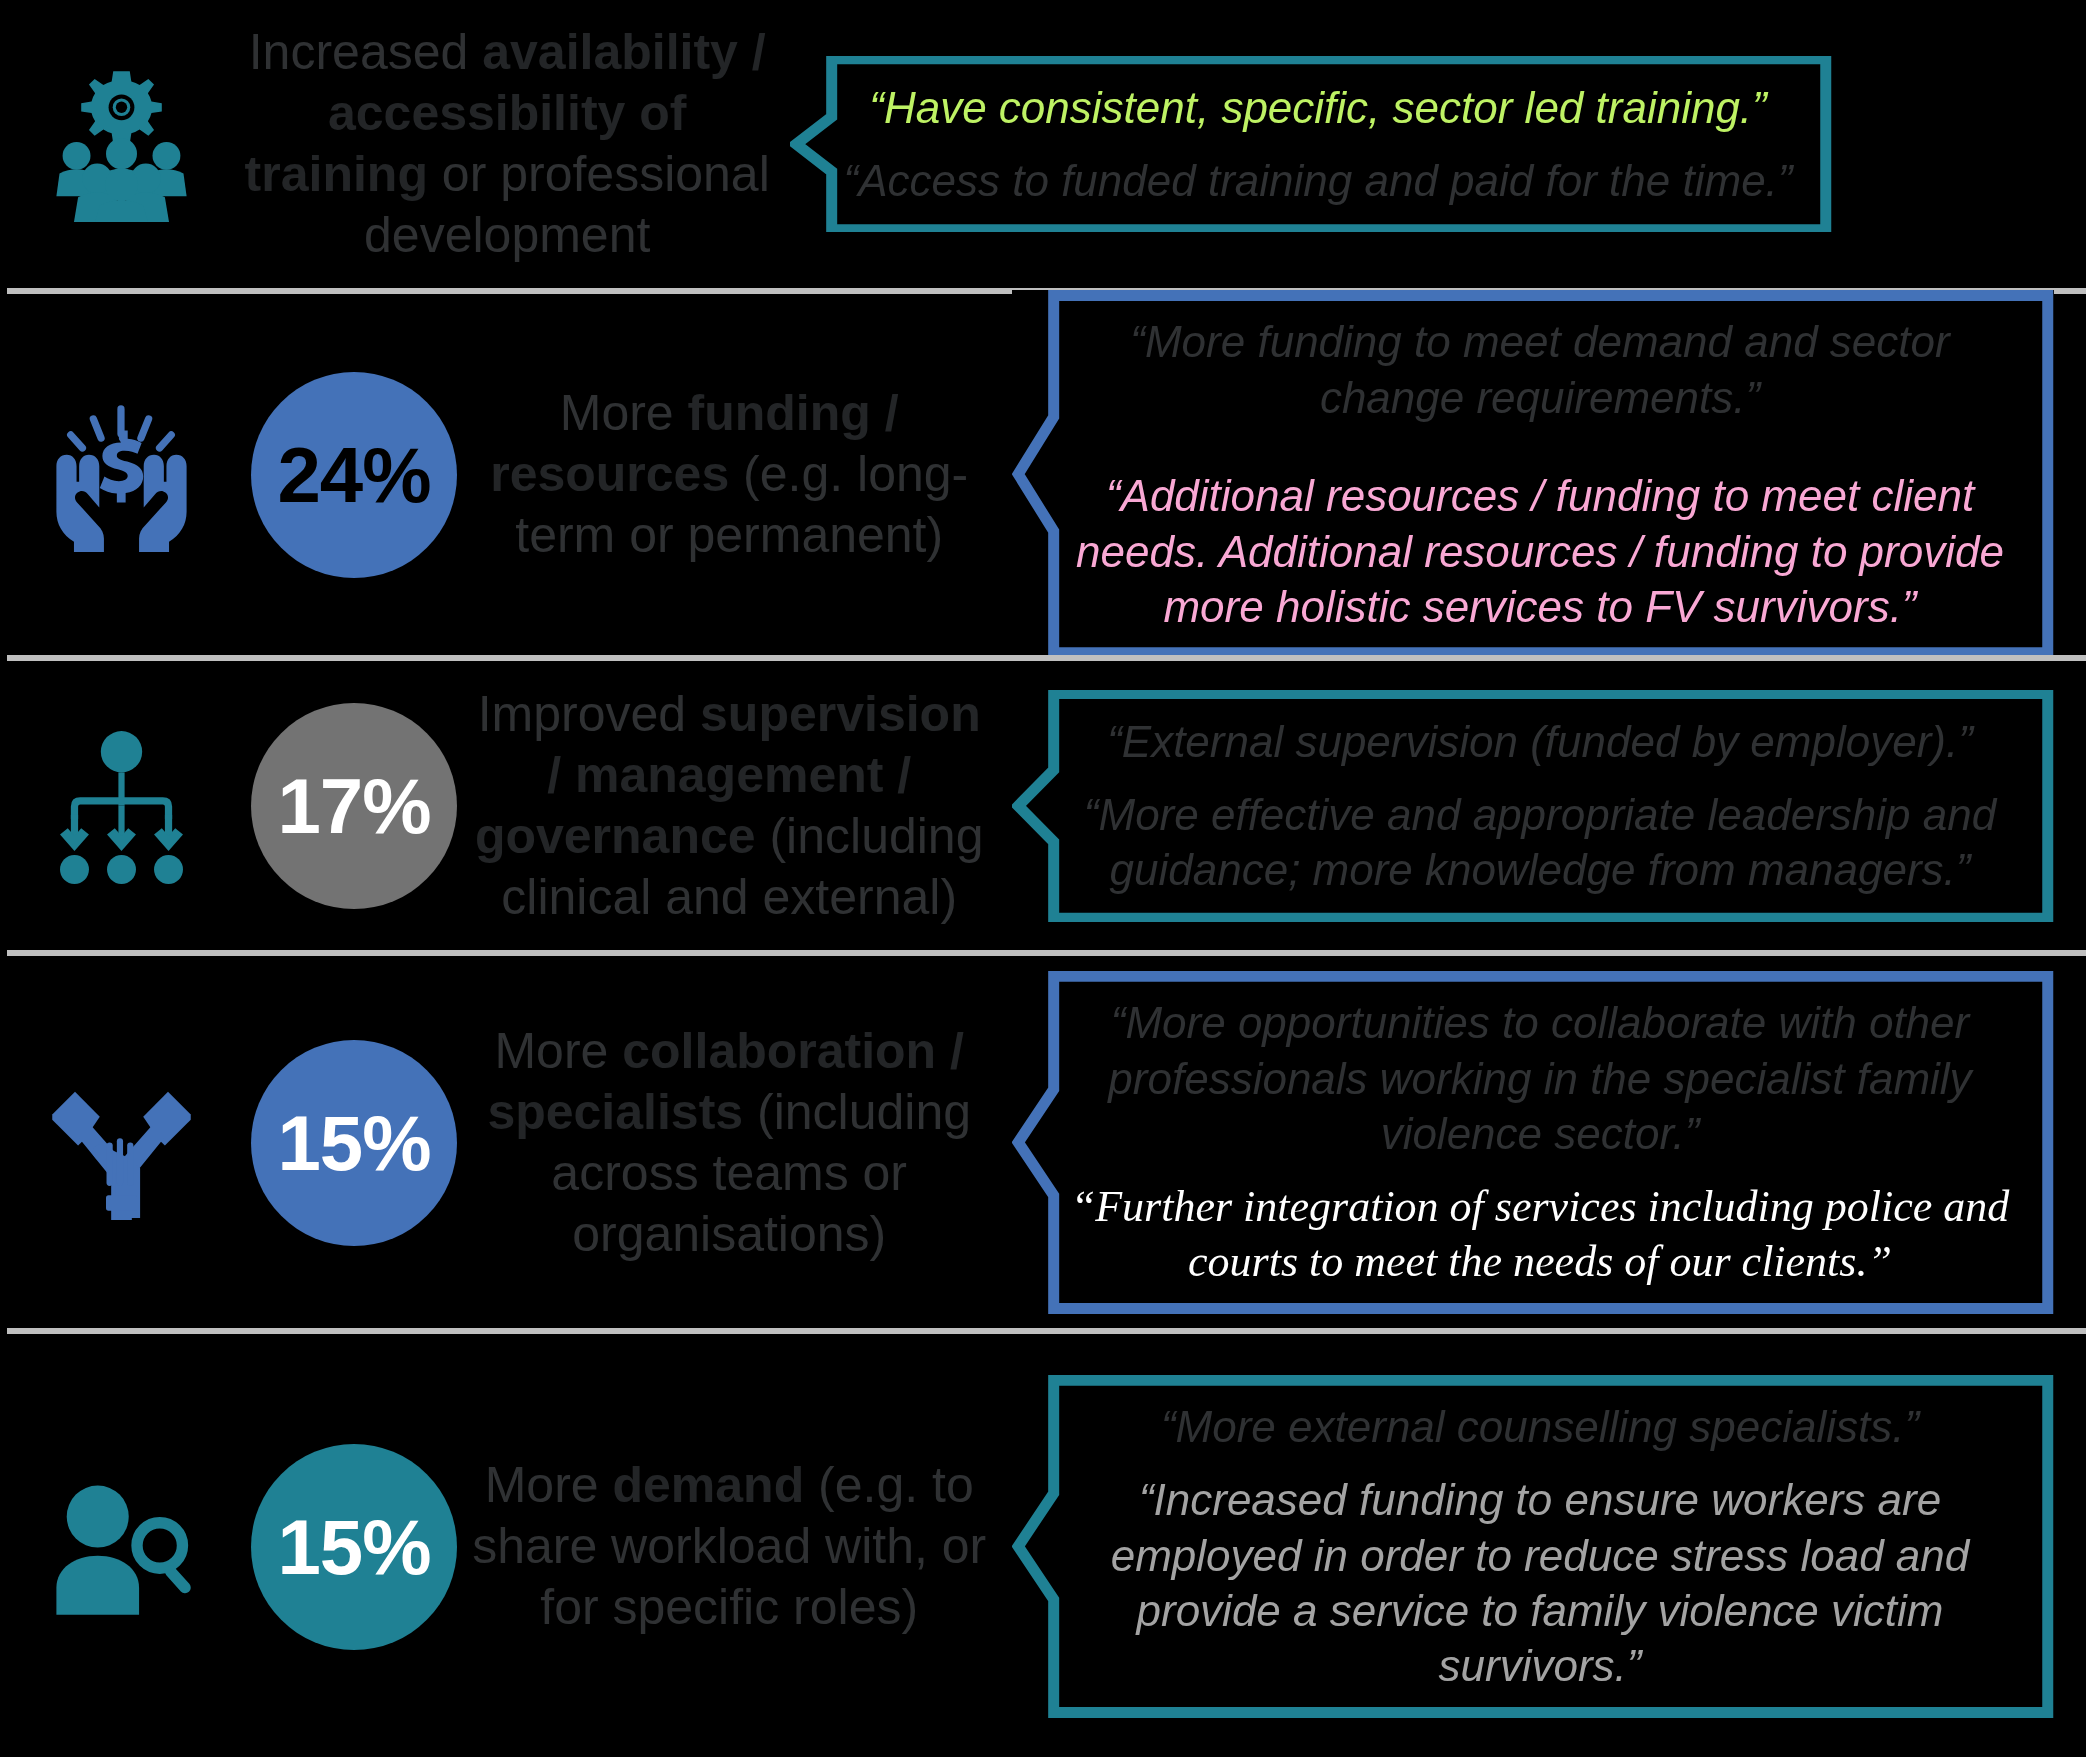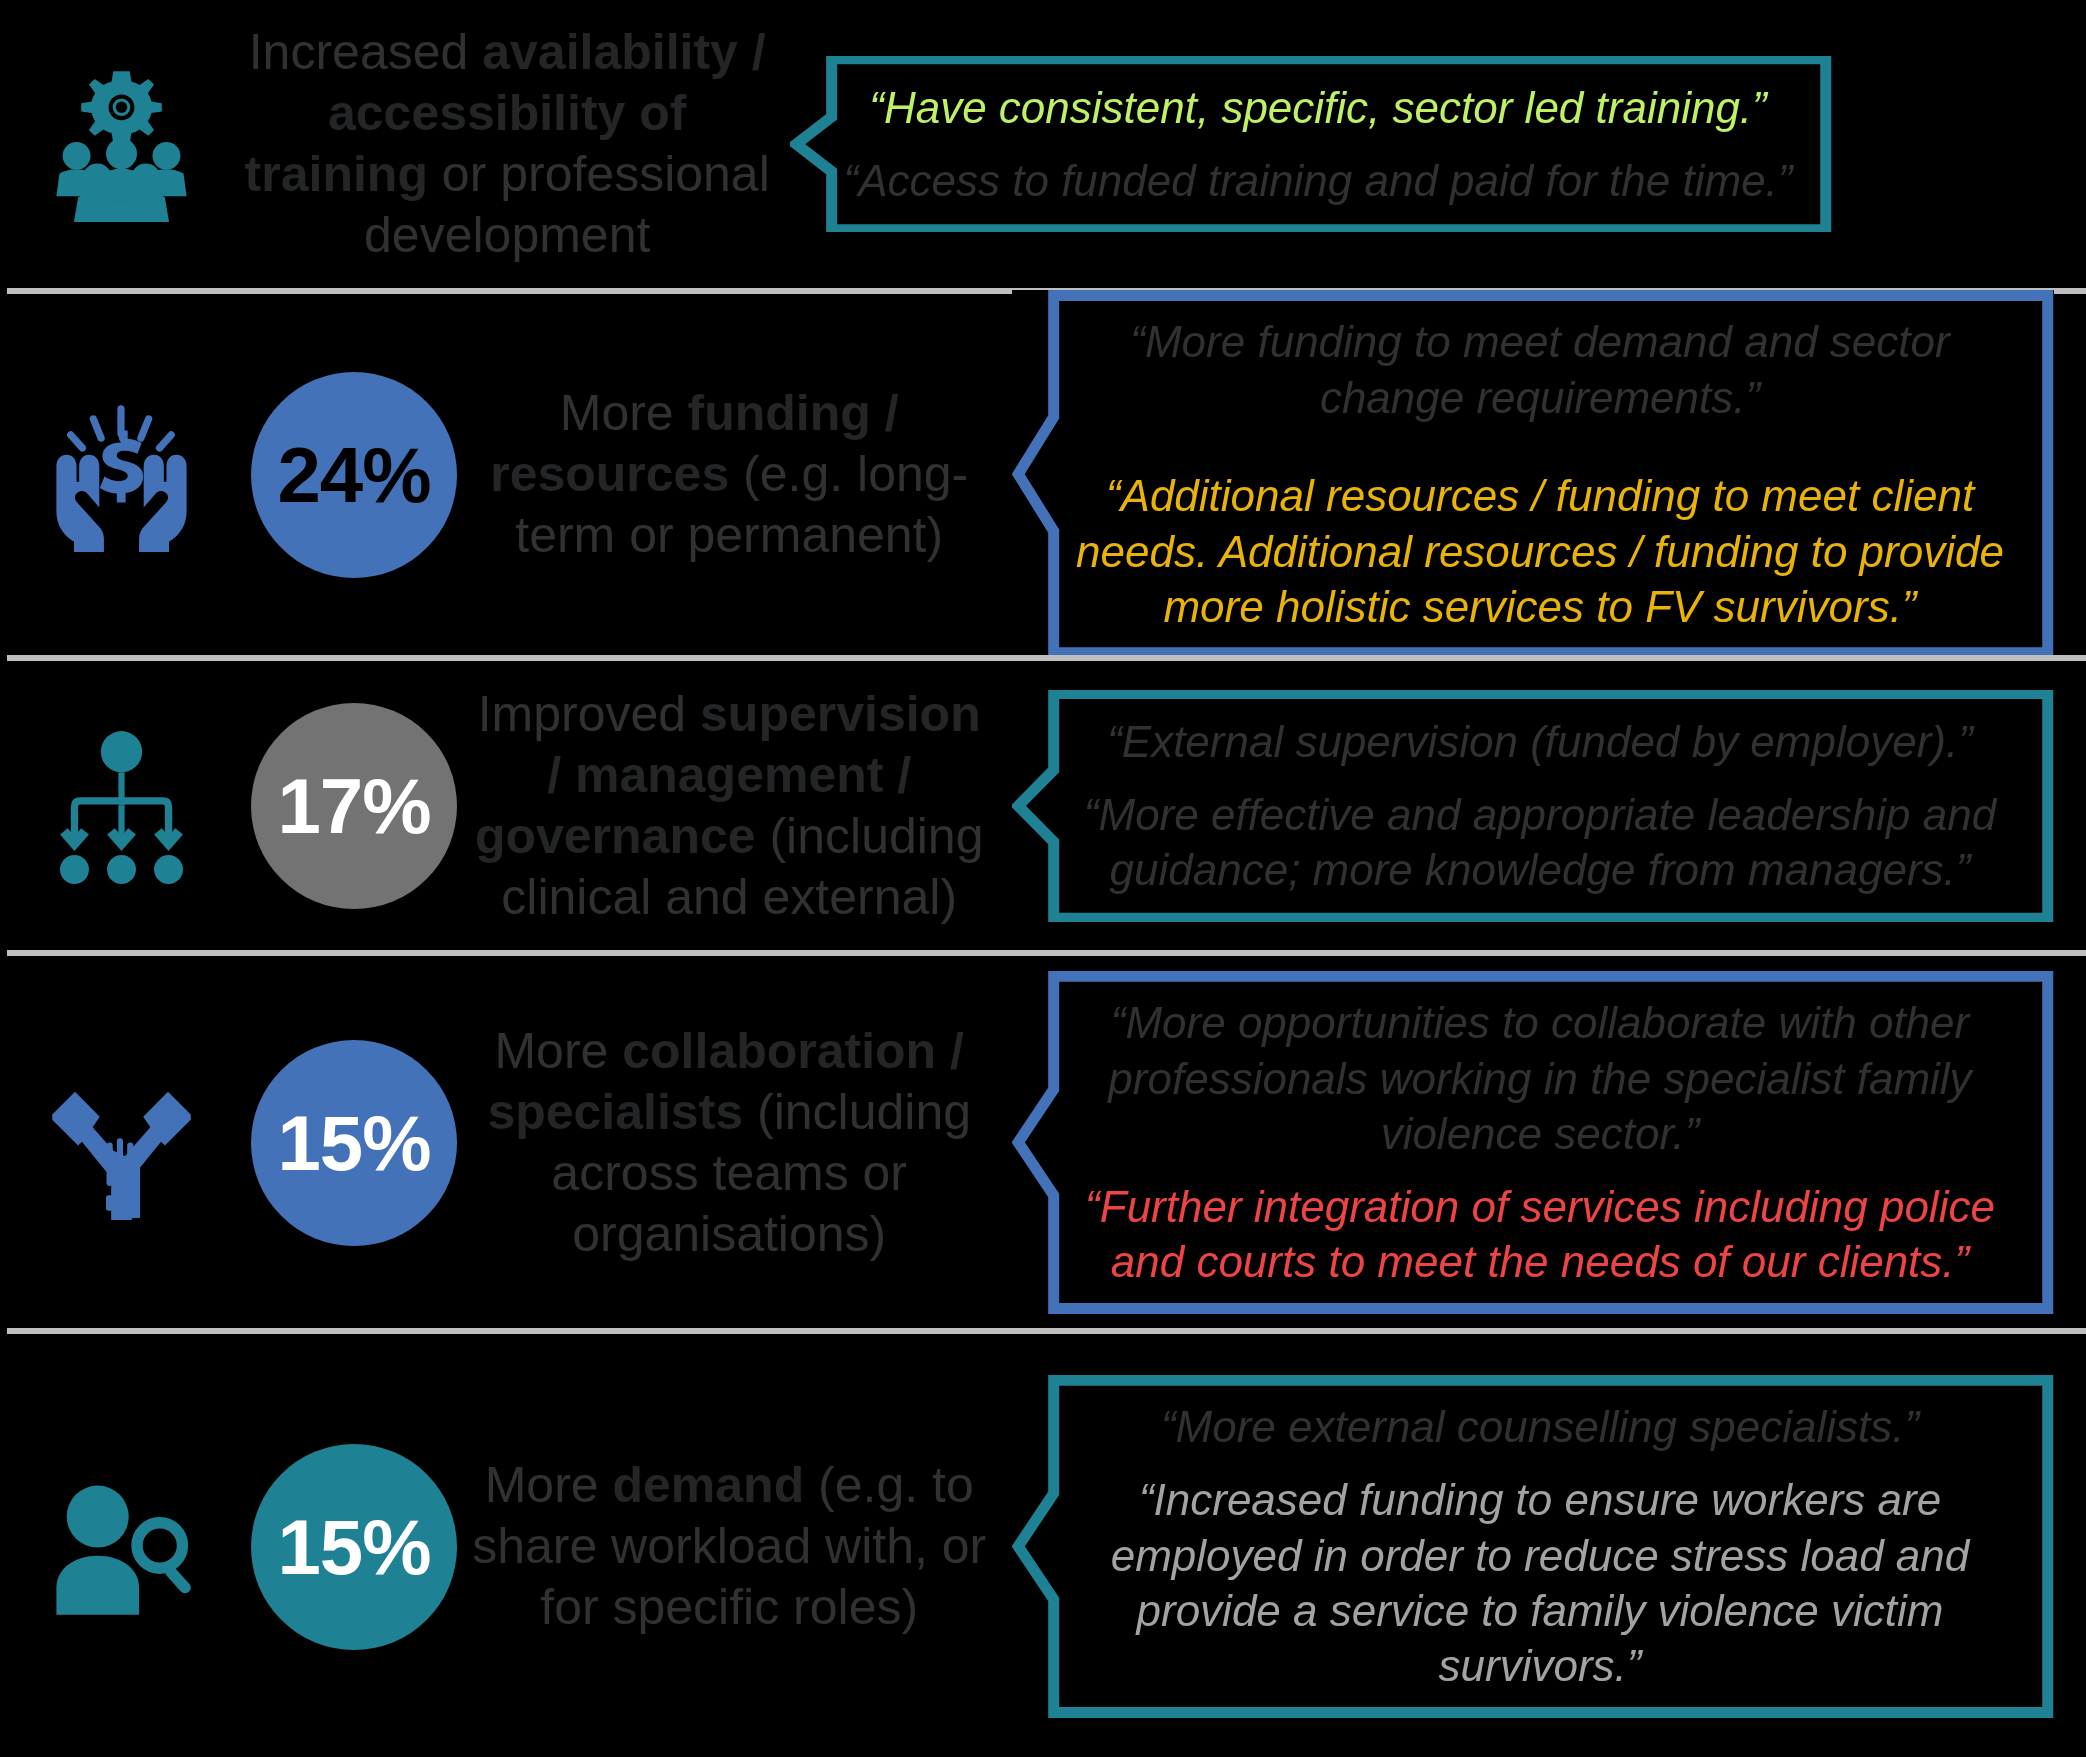--- a/index.html
+++ b/index.html
@@ -139,21 +139,21 @@
       <div class="pctcell">
         <div class="circle" style="background: rgb(68, 114, 184); color: #000000;">24%</div>
       </div>
       <div class="labelcell" style="color: rgb(47, 49, 51);"><span>More </span><b>funding / resources</b><span> (e.g. long-term or permanent)</span></div>
       <div class="quotewrap">
         <div class="callout">
           <svg class="cosvg" viewBox="0 0 1000 400" preserveAspectRatio="none">
     <path d="M40 6 L994 6 L994 394 L40 394 L40 262 L6 200 L40 138 Z" fill="none" stroke="#4472b8" stroke-width="11" vector-effect="non-scaling-stroke"></path>
   </svg>
           <p class="qtext" style="color: rgb(47, 49, 51);">“More funding to meet demand and sector change requirements.”</p>
-          <p class="qtext" style="color: #eab308; margin-top: 43px;">“Additional resources / funding to meet client needs. Additional resources / funding to provide more holistic services to FV survivors.”</p>
+          <p class="qtext" style="color: #f9a8d4; margin-top: 43px;">“Additional resources / funding to meet client needs. Additional resources / funding to provide more holistic services to FV survivors.”</p>
         </div>
       </div>
     </div>
     <div class="divider" style="top: 655px; background: rgb(191, 191, 191);"></div>
     <div class="row" style="top: 662px; height: 288px;">
       <div class="iconcell">
         <svg width="155" height="155" viewBox="0 0 300 300" fill="#1f8194">
         <g>
           <circle cx="150" cy="44" r="40"></circle>
           <rect x="144" y="84" width="12" height="64"></rect>
@@ -203,21 +203,21 @@
       <div class="pctcell">
         <div class="circle" style="background: rgb(68, 114, 184); color: rgb(255, 255, 255);">15%</div>
       </div>
       <div class="labelcell" style="color: rgb(47, 49, 51);"><span>More </span><b>collaboration / specialists</b><span> (including across teams or organisations)</span></div>
       <div class="quotewrap">
         <div class="callout">
           <svg class="cosvg" viewBox="0 0 1000 400" preserveAspectRatio="none">
     <path d="M40 6 L994 6 L994 394 L40 394 L40 262 L6 200 L40 138 Z" fill="none" stroke="#4472b8" stroke-width="11" vector-effect="non-scaling-stroke"></path>
   </svg>
           <p class="qtext" style="color: rgb(47, 49, 51);">“More opportunities to collaborate with other professionals working in the specialist family violence sector.”</p>
-          <p class="qtext" style="color: #ef4444;">“Further integration of services including police and courts to meet the needs of our clients.”</p>
+          <p class="qtext" style="color: #ffffff; font-family: Liberation Serif, serif;">“Further integration of services including police and courts to meet the needs of our clients.”</p>
         </div>
       </div>
     </div>
     <div class="divider" style="top: 1328px; background: rgb(191, 191, 191);"></div>
     <div class="row" style="top: 1335px; height: 423px;">
       <div class="iconcell">
         <svg width="155" height="155" viewBox="0 0 300 300" fill="#1f8194">
         <g>
           <circle cx="104" cy="92" r="60"></circle>
           <path d="M24 282 l0-52 c0-38 36-62 80-62 44 0 80 24 80 62 l0 52z"></path>

